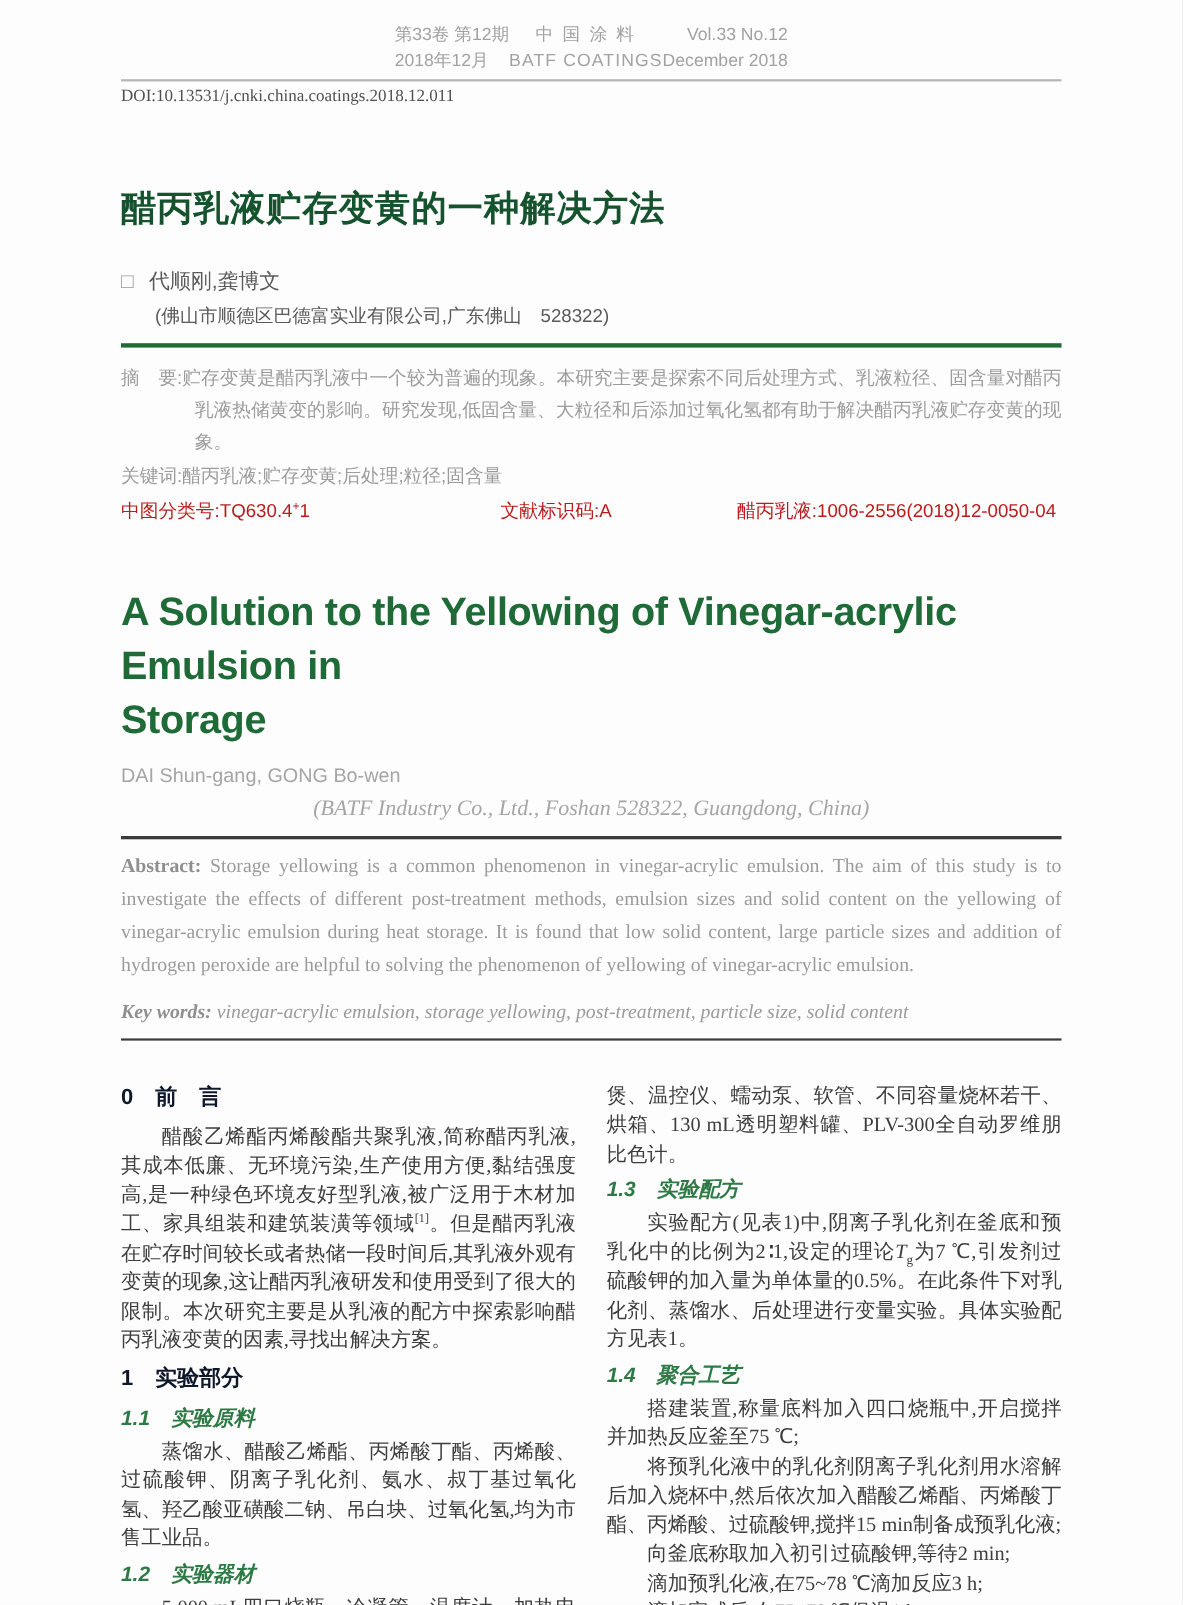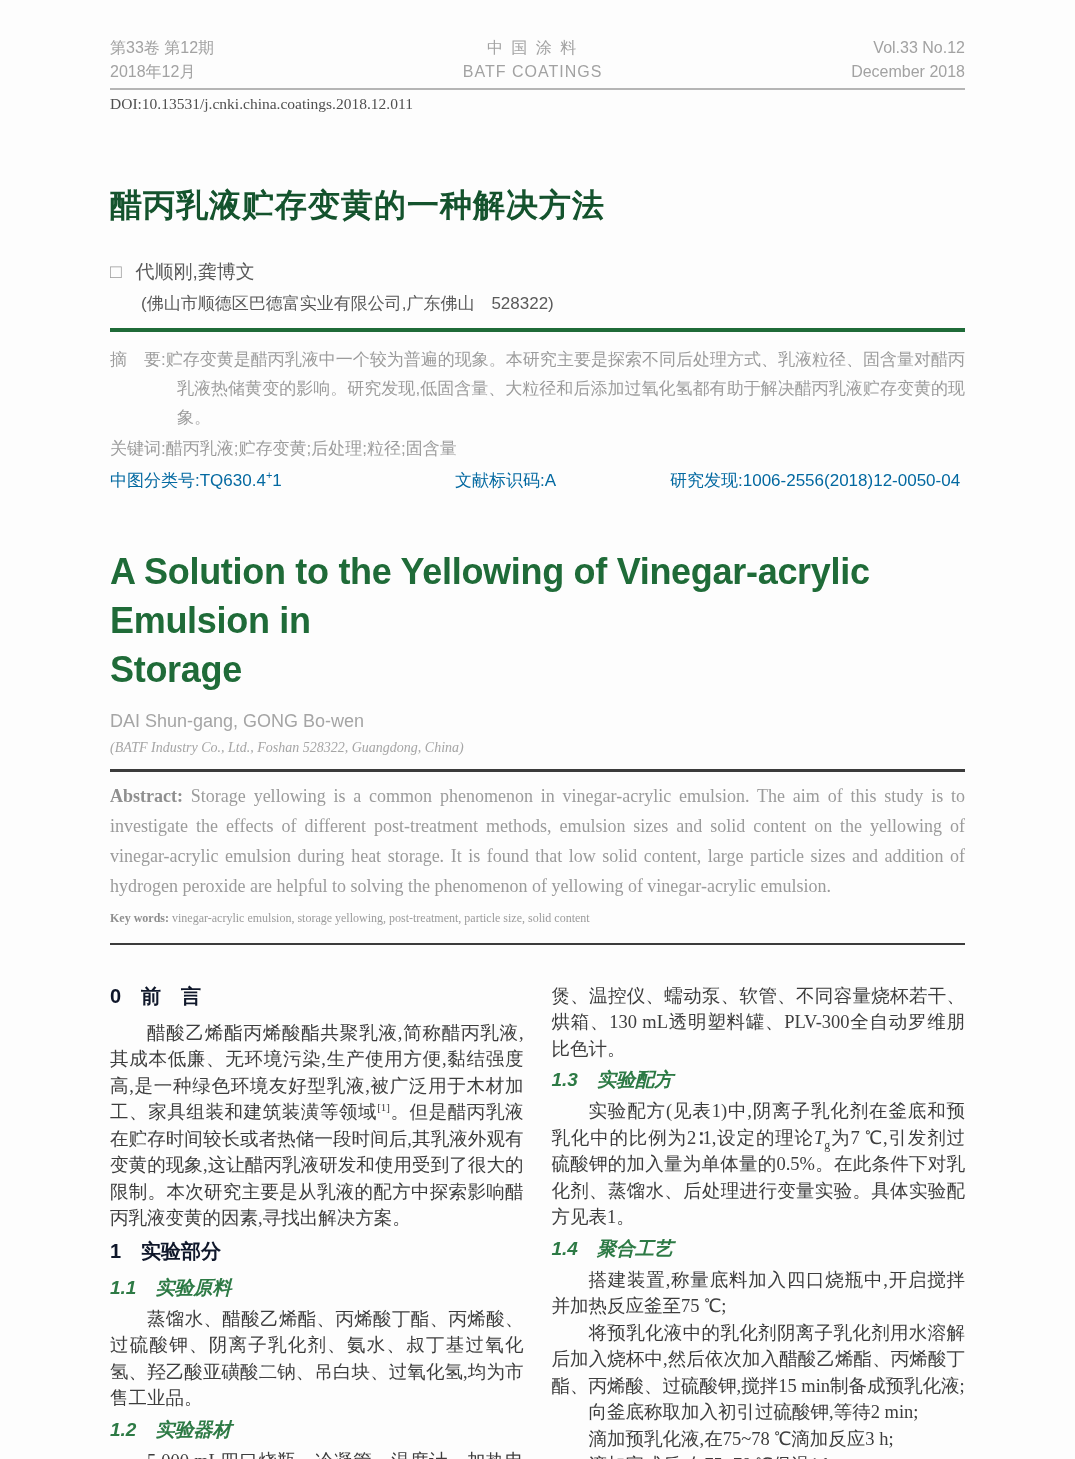--- a/index.html
+++ b/index.html
@@ -9,22 +9,22 @@
     margin: 0 auto;
     background: #fdfdfd;
     overflow: hidden;
     position: relative;
     font-family: "Liberation Sans", sans-serif;
   }
   .content { padding: 0 110px; }
 
   
   .jheader {
-    display: flex; justify-content: space-between; align-items: flex-start;
-    padding-top: 36px;
+    display: flex; justify-content: center; align-items: flex-start;
+    padding-top: 20px;
     color: #a2a2a2; font-size: 16px; line-height: 24px;
     border-bottom: 2px solid #b5b5b5;
     padding-bottom: 4px;
   }
   .jheader .col { white-space: nowrap; }
   .jheader .col.center { text-align: center; letter-spacing: 2px; }
   .jheader .col.right { text-align: right; }
   .doi {
     font-family: "Liberation Serif", serif;
     color: #4f4f4f; font-size: 15.5px; margin-top: 5px;
@@ -46,51 +46,51 @@
 
   
   .abstract-cn {
     margin-top: 13px;
     color: #9c9c9c; font-size: 17px; line-height: 29px;
     text-align: justify;
     padding-left: 67px; text-indent: -67px;
   }
   .abstract-cn .lbl { letter-spacing: 0; }
   .keywords-cn { margin-top: 3px; color: #9c9c9c; font-size: 17px; line-height: 28px; }
-  .class-row { display: flex; margin-top: 4px; color: #0369a1; font-size: 17px; line-height: 28px; }
+  .class-row { display: flex; margin-top: 4px; color: #b91c1c; font-size: 17px; line-height: 28px; }
   .class-row .c1 { width: 345px; }
   .class-row .c2 { width: 215px; }
   sup.small { font-size: 11px; vertical-align: super; line-height: 0; }
 
   
   .en-title {
     margin-top: 52px;
     color: #1f6b38; font-weight: bold;
     font-size: 36px; line-height: 49px;
     white-space: pre-line;
     letter-spacing: -0.3px;
   }
   .en-authors { margin-top: 17px; color: #a5a5a5; font-size: 18px; }
   .en-affil {
-    margin-top: 8px; color: #a5a5a5; font-size: 14px;
-    font-style: italic; font-family: "Liberation Serif", serif;
+    margin-top: 8px; color: #a5a5a5; font-size: 20px;
+    font-style: italic; font-family: "Liberation Serif", serif; text-align: center;
   }
   .dark-rule { height: 2.5px; background: #3c3c3c; margin-top: 13px; }
 
   .en-abstract {
     margin-top: 9px;
     font-family: "Liberation Serif", serif;
     color: #9b9b9b; font-size: 18px; line-height: 30px;
     text-align: justify;
   }
   .en-abstract .b, .en-keywords .b { font-weight: bold; color: #8f8f8f; }
   .en-keywords {
-    margin-top: 2px;
+    margin-top: 12px;
     font-family: "Liberation Serif", serif;
-    color: #9b9b9b; font-size: 12px; line-height: 30px;
+    color: #9b9b9b; font-size: 18px; line-height: 30px; font-style: italic;
   }
   .dark-rule2 { height: 2px; background: #3c3c3c; margin-top: 10px; }
 
   
   .columns { display: flex; gap: 28px; margin-top: 38px; }
   .colL, .colR { flex: 1; min-width: 0; }
   .body-p {
     color: #3d3d3d; font-size: 18.5px; line-height: 26.5px;
     font-family: "Liberation Serif", serif;
     text-align: justify;
@@ -139,21 +139,21 @@
       <span class="author-marker">□</span><span>代顺刚,龚博文</span>
     </div>
     <div class="affiliation-cn">(佛山市顺德区巴德富实业有限公司,广东佛山　528322)</div>
     <div class="green-rule"></div>
 
     <p class="abstract-cn"><span class="lbl">摘　要:</span><span>贮存变黄是醋丙乳液中一个较为普遍的现象。本研究主要是探索不同后处理方式、乳液粒径、固含量对醋丙乳液热储黄变的影响。研究发现,低固含量、大粒径和后添加过氧化氢都有助于解决醋丙乳液贮存变黄的现象。</span></p>
     <p class="keywords-cn"><span>关键词:</span><span>醋丙乳液;贮存变黄;后处理;粒径;固含量</span></p>
     <div class="class-row">
       <div class="c1"><span>中图分类号:</span><span>TQ630.4</span><sup class="small">+</sup><span>1</span></div>
       <div class="c2"><span>文献标识码:</span><span>A</span></div>
-      <div class="c3"><span>研究发现:</span><span>1006-2556(2018)12-0050-04</span></div>
+      <div class="c3"><span>醋丙乳液:</span><span>1006-2556(2018)12-0050-04</span></div>
     </div>
 
     <h2 class="en-title">A Solution to the Yellowing of Vinegar-acrylic Emulsion in
 Storage</h2>
     <div class="en-authors">DAI Shun-gang, GONG Bo-wen</div>
     <div class="en-affil">(BATF Industry Co., Ltd., Foshan 528322, Guangdong, China)</div>
     <div class="dark-rule"></div>
 
     <p class="en-abstract"><span class="b">Abstract:</span><span> Storage yellowing is a common phenomenon in vinegar-acrylic emulsion. The aim of this study is to investigate the effects of different post-treatment methods, emulsion sizes and solid content on the yellowing of vinegar-acrylic emulsion during heat storage. It is found that low solid content, large particle sizes and addition of hydrogen peroxide are helpful to solving the phenomenon of yellowing of vinegar-acrylic emulsion.</span></p>
     <p class="en-keywords"><span class="b">Key words:</span><span> vinegar-acrylic emulsion, storage yellowing, post-treatment, particle size, solid content</span></p>

